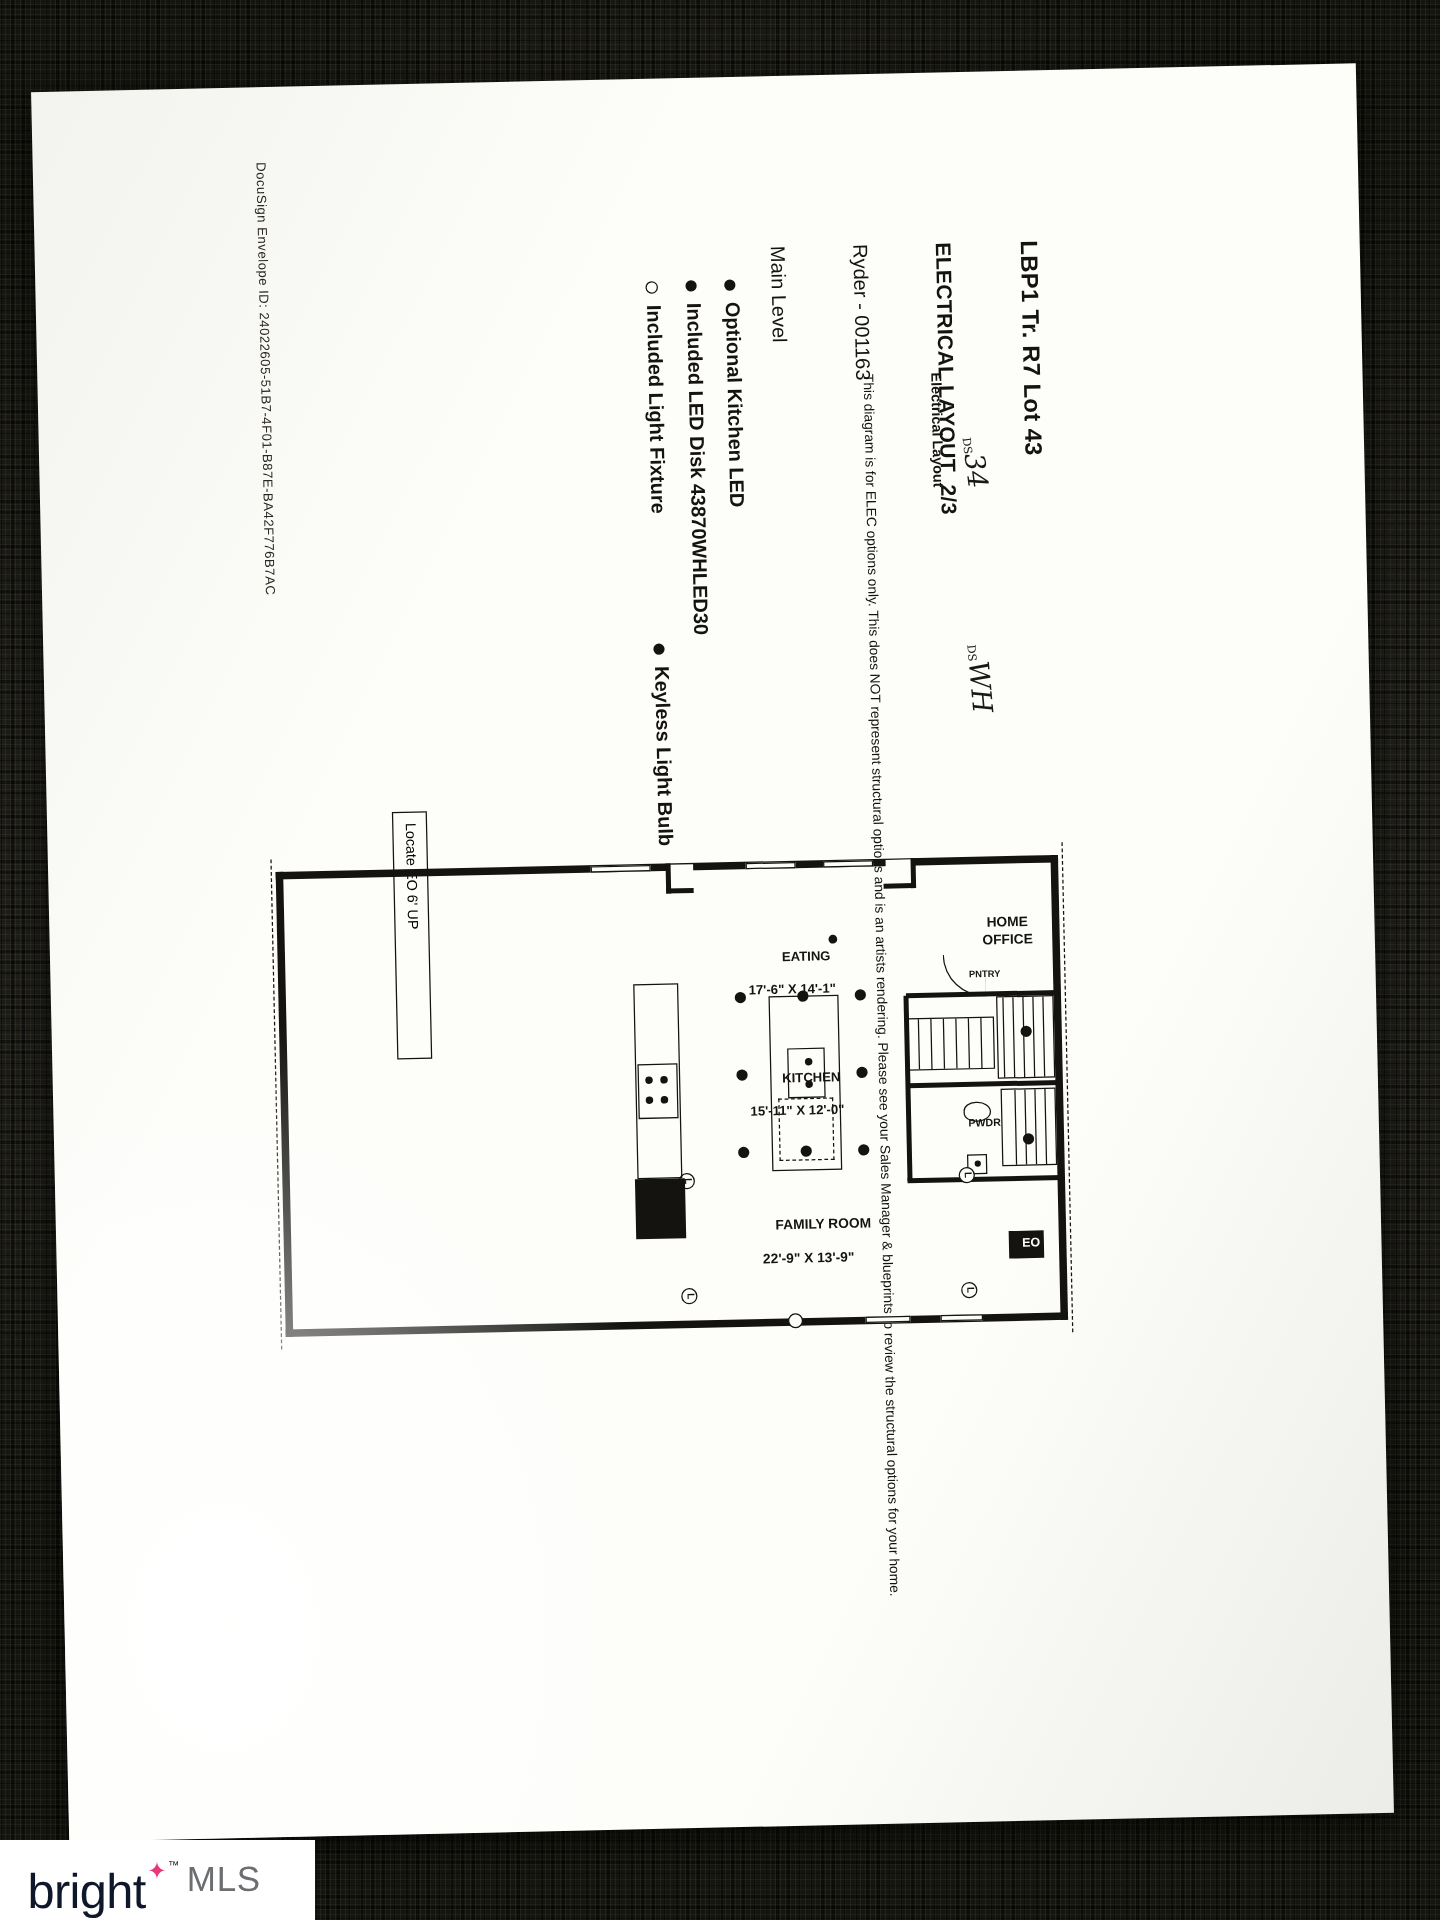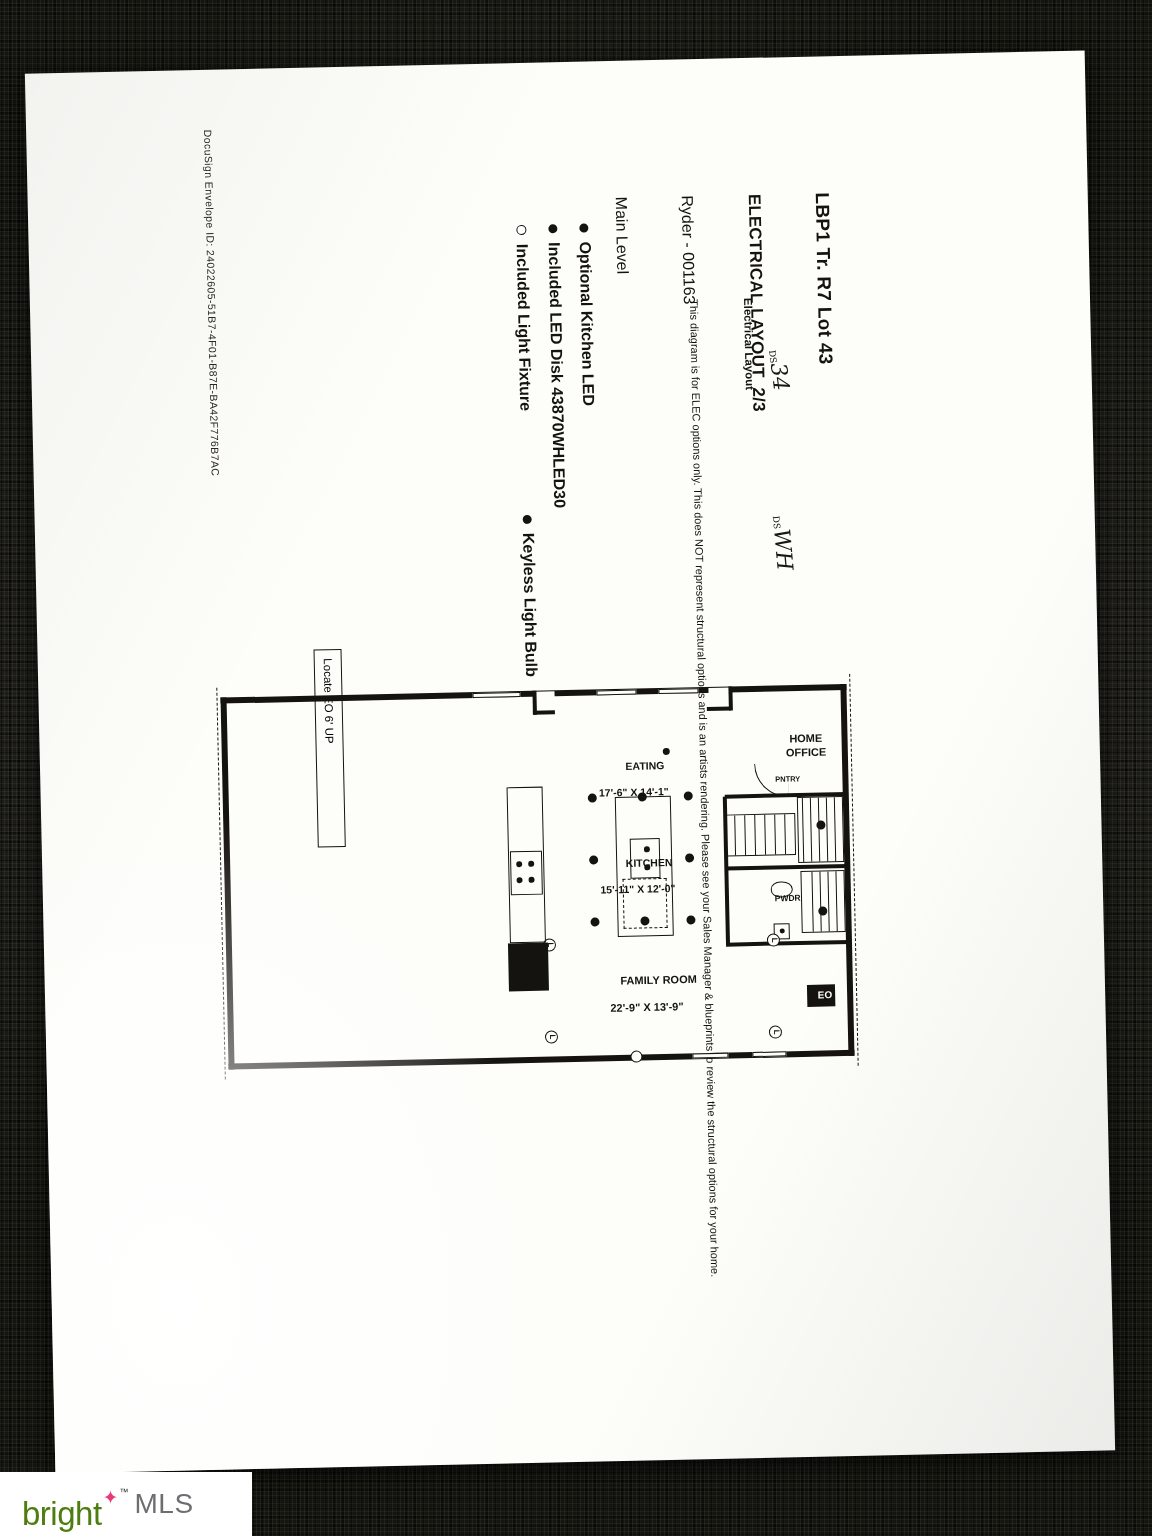--- a/index.html
+++ b/index.html
@@ -173,21 +173,21 @@
   #mls-bar {
     position: absolute;
     left: 0; bottom: 0;
     width: 252px; height: 64px;
     background: #ffffff;
     display: flex;
     align-items: center;
     padding-left: 22px;
     box-sizing: border-box;
   }
-  #mls-bar .word { font-size: 33px; color: #4d7c0f; letter-spacing: -0.5px; margin-top: 20px; }
+  #mls-bar .word { font-size: 39px; color: #0f172a; letter-spacing: -0.5px; margin-top: 20px; }
   #mls-bar .star { color: #e8387a; font-size: 19px; margin: 0 1px 0 1px; position: relative; top: -7px; }
   #mls-bar .tm { font-size: 9px; color: #231f20; position: relative; top: -12px; margin-right: 6px; }
   #mls-bar .mls { font-size: 28px; color: #6d6e71; letter-spacing: 0.5px; }
 </style>
 </head>
 <body>
 
 <div id="backdrop"></div>
 
 <div id="paper">

